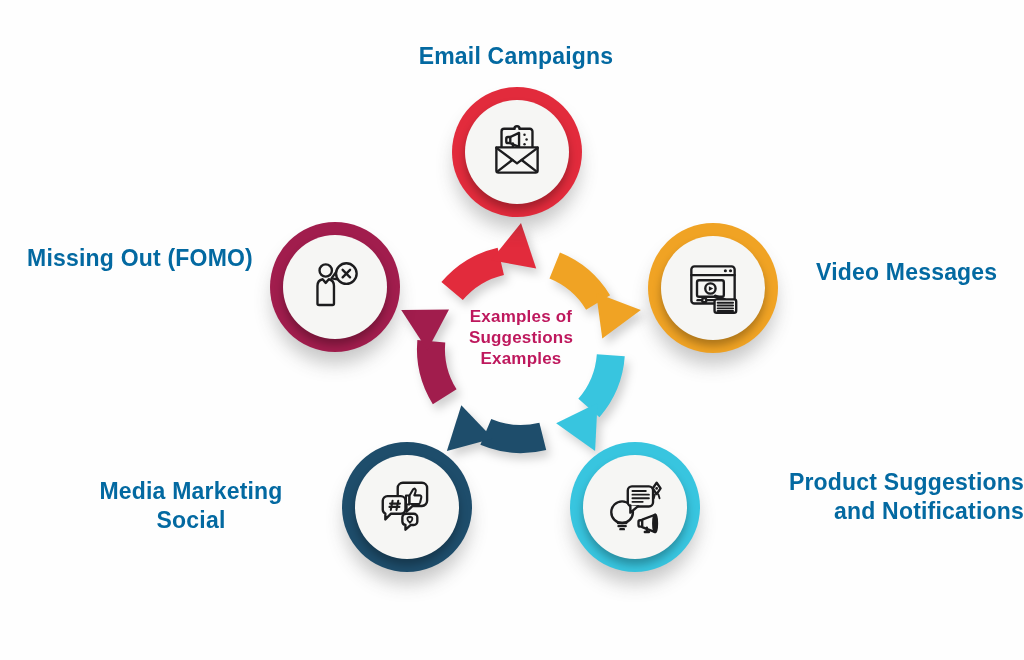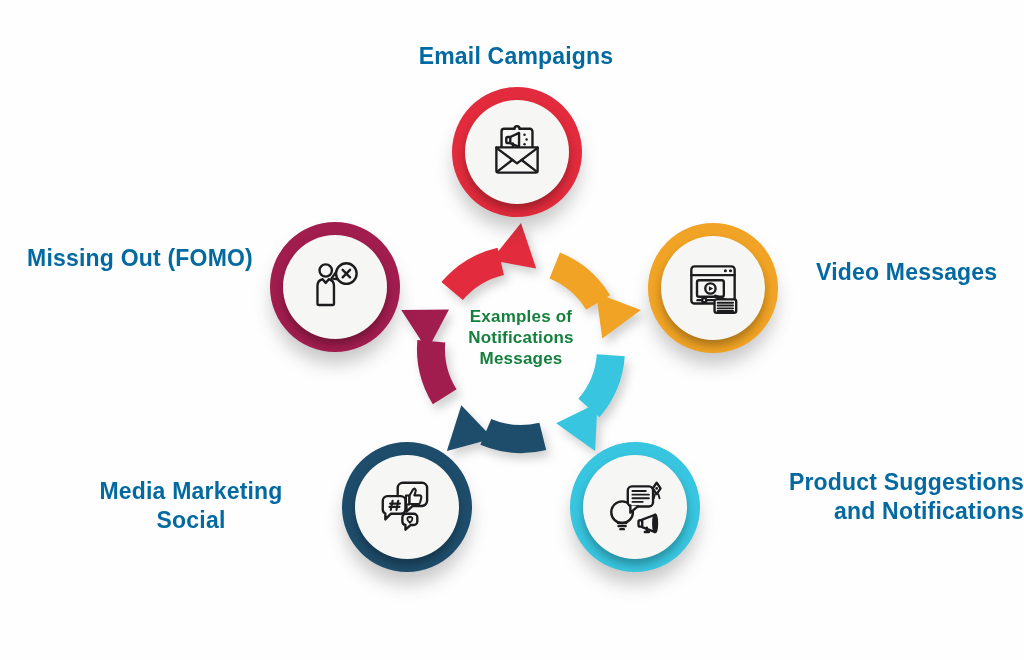--- a/index.html
+++ b/index.html
@@ -34,21 +34,21 @@
     line-height:29px;letter-spacing:.2px;
   }
   .label-email  {left:366px;top:42px; width:300px;text-align:center;}
   .label-fomo   {left:8px;  top:244px;width:264px;text-align:center;}
   .label-video  {left:792px;top:258px;width:232px;text-align:left;margin-left:24px;}
   .label-social {left:61px; top:477px;width:260px;text-align:center;}
   .label-product{left:722px;top:468px;width:302px;text-align:right;}
   
   .center-text{
     position:absolute;left:436px;top:306px;width:170px;text-align:center;
-    font-size:17px;line-height:21px;font-weight:700;color:#15803d;
+    font-size:17px;line-height:21px;font-weight:700;color:#be185d;
     letter-spacing:.2px;
   }
   .ring-svg{position:absolute;left:0;top:0;
     filter:drop-shadow(4px 6px 5px rgba(0,0,0,.18));}
   .ring-svg path{fill:none;stroke-width:28;}
 </style>
 </head>
 <body>
 
 <div class="canvas">
@@ -66,22 +66,22 @@
 
     <path d="M 542.8 436.3 A 90 90 0 0 1 485.8 431.9" stroke="#1e4d6b"></path>
     <polygon points="461.3,405.2 493.1,438.4 446.9,450.9" fill="#1e4d6b"></polygon>
 
     <path d="M 444.7 396.7 A 90 90 0 0 1 431.3 341.2" stroke="#a11d4d"></path>
     <polygon points="449.0,309.6 427.4,350.2 401.2,310.1" fill="#a11d4d"></polygon>
   </svg>
 
   <div class="center-text">
     <div>Examples of</div>
-    <div>Notifications</div>
-    <div>Messages</div>
+    <div>Suggestions</div>
+    <div>Examples</div>
   </div>
 
   <div class="node" style="left:452px;top:87px;">
     <div class="ring ring-email"></div>
     <div class="inner">
       <svg class="icon-svg" viewBox="0 0 64 64">
         <path d="M17 29 V12 a2.5 2.5 0 0 1 2.5 -2.5 H29.5 M34.5 9.5 H44.5 a2.5 2.5 0 0 1 2.5 2.5 V29"></path>
         <path d="M29.5 9.5 a2.5 2.5 0 0 1 5 0"></path>
         <path d="M25.5 17.5 L34 13.5 V27 L25.5 23.5 Z"></path>
         <path d="M25.5 17.5 H23.2 a1.6 1.6 0 0 0 -1.6 1.6 v2.6 a1.6 1.6 0 0 0 1.6 1.6 H25.5"></path>

